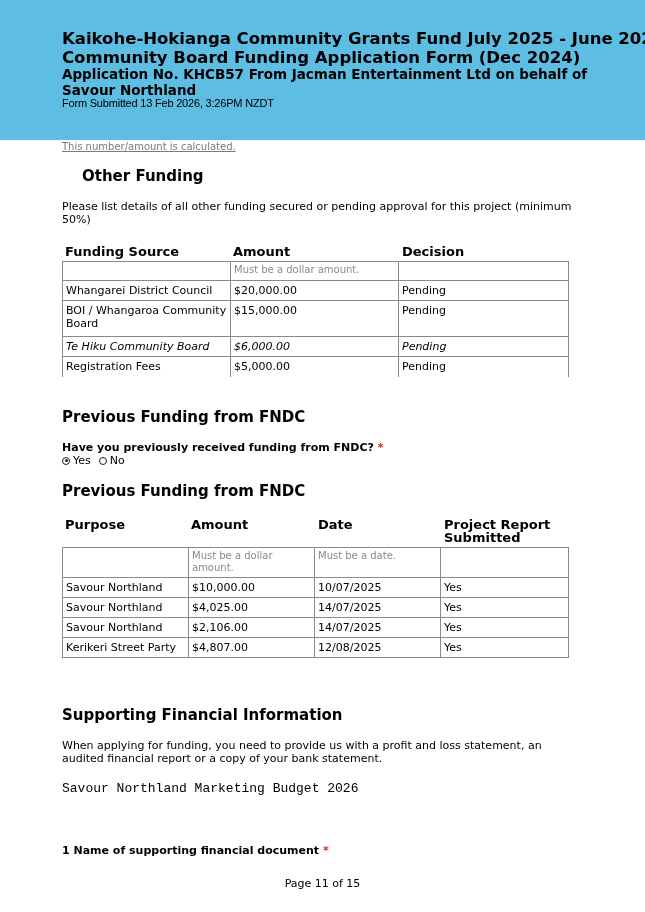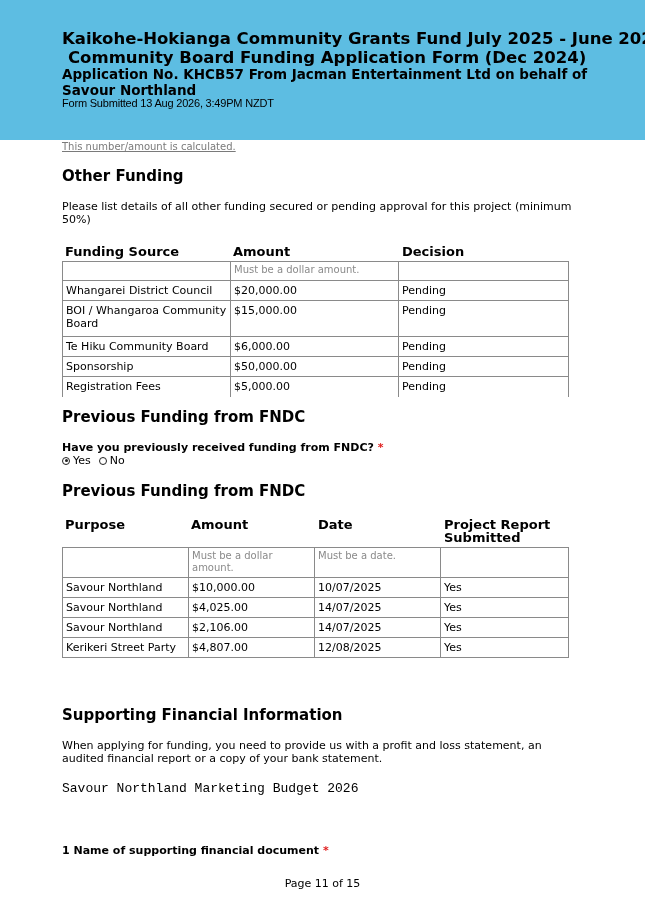--- a/index.html
+++ b/index.html
@@ -1,19 +1,19 @@
 <!DOCTYPE html>
 <html><head>
 <meta charset="utf-8">
 <style>
   html, body { margin: 0; padding: 0; background: #ffffff; }
   body { width: 645px; height: 912px; position: relative; overflow: hidden; font-family: "DejaVu Sans", sans-serif; color: #000; }
   .header { position: absolute; left: 0; top: 0; width: 645px; height: 140px; background: #5dbde2; }
   .header .h1 { position: absolute; left: 62px; top: 29px; font-size: 16.5px; font-weight: bold; line-height: 19px; white-space: nowrap; }
-  .header .h2 { position: absolute; left: 68px; top: 48px; font-size: 16.5px; font-weight: bold; line-height: 19px; white-space: nowrap; }
+  .header .h2 { position: absolute; left: 62px; top: 48px; font-size: 16.5px; font-weight: bold; line-height: 19px; white-space: nowrap; }
   .header .h3 { position: absolute; left: 62px; top: 66px; width: 575px; font-size: 13.5px; font-weight: bold; line-height: 16px; }
   .header .sub { position: absolute; left: 62px; top: 97px; font-family: "Liberation Sans", sans-serif; font-size: 11px; line-height: 13px; letter-spacing: -0.2px; }
   .abs { position: absolute; }
   .calc-note { left: 62px; top: 140px; font-size: 10px; color: #7a7a7a; line-height: 13px; text-decoration: underline; }
   .section-title { left: 62px; font-size: 15px; font-weight: bold; line-height: 18px; }
   .para { left: 62px; width: 520px; font-size: 11px; line-height: 13px; }
   .th { position: absolute; font-size: 13px; font-weight: bold; line-height: 13px; }
   table.grid { position: absolute; border-collapse: collapse; table-layout: fixed; font-size: 11px; }
   table.grid td { border: 1px solid #8a8a8a; padding: 3px 3px 0 3px; vertical-align: top; line-height: 13px; }
   table.grid tr.last td { border-bottom: none; }
@@ -29,26 +29,26 @@
   .value { left: 62px; top: 782px; font-size: 13px; line-height: 13px; font-family: Liberation Mono, monospace; }
   .page-num { left: 0; width: 645px; top: 833px; text-align: center; font-size: 11px; line-height: 13px; margin-top: 44px; }
 </style>
 </head>
 <body>
 
 <div class="header">
   <div class="h1">Kaikohe-Hokianga Community Grants Fund July 2025 - June 2026</div>
   <div class="h2">Community Board Funding Application Form (Dec 2024)</div>
   <div class="h3">Application No. KHCB57 From Jacman Entertainment Ltd on behalf of Savour Northland</div>
-  <div class="sub">Form Submitted 13 Aug 2026, 3:49PM NZDT</div>
+  <div class="sub">Form Submitted 13 Feb 2026, 3:26PM NZDT</div>
 </div>
 
 <div class="abs calc-note">This number/amount is calculated.</div>
 
-<div class="abs section-title" style="top:167px;">Other Funding</div>
+<div class="abs section-title" style="top:167px;margin-left:20px;">Other Funding</div>
 <div class="abs para" style="top:200px;">Please list details of all other funding secured or pending approval for this project (minimum 50%)</div>
 
 <div class="th" style="left:65px; top:245px;">Funding Source</div>
 <div class="th" style="left:233px; top:245px;">Amount</div>
 <div class="th" style="left:402px; top:245px;">Decision</div>
 
 <table class="grid" style="left:62px; top:261px; width:506px;">
   <colgroup>
       <col style="width:168px">
       <col style="width:168px">
@@ -63,28 +63,23 @@
   <tr style="height:20px;">
     <td>Whangarei District Council</td>
     <td>$20,000.00</td>
     <td>Pending</td>
   </tr>
   <tr style="height:36px;">
     <td>BOI / Whangaroa Community Board</td>
     <td>$15,000.00</td>
     <td>Pending</td>
   </tr>
-  <tr class="dark" style="height:20px;">
+  <tr class="dark" style="height:20px;font-style:italic;">
     <td>Te Hiku Community Board</td>
     <td>$6,000.00</td>
-    <td>Pending</td>
-  </tr>
-  <tr style="height:20px;">
-    <td>Sponsorship</td>
-    <td>$50,000.00</td>
     <td>Pending</td>
   </tr>
   <tr class="last" style="height:20px;">
     <td>Registration Fees</td>
     <td>$5,000.00</td>
     <td>Pending</td>
   </tr>
 </tbody>
   </table>
 

